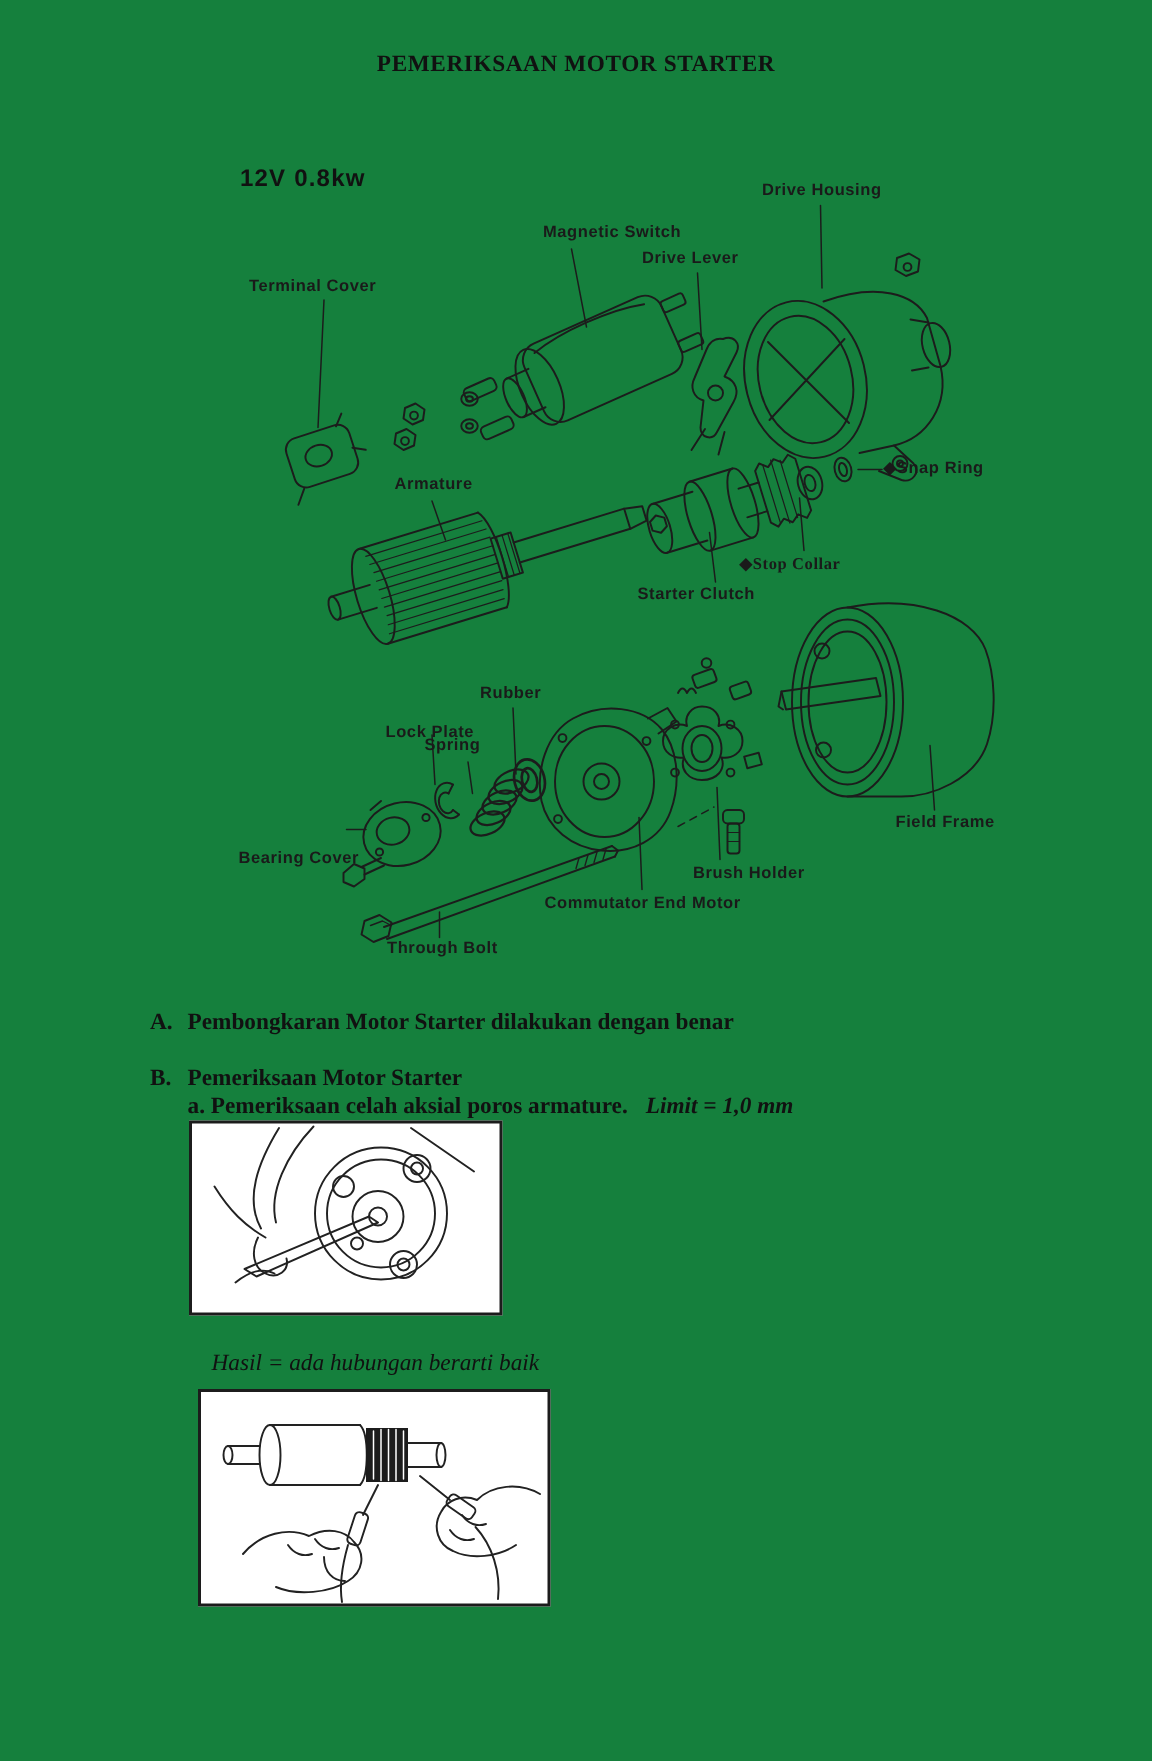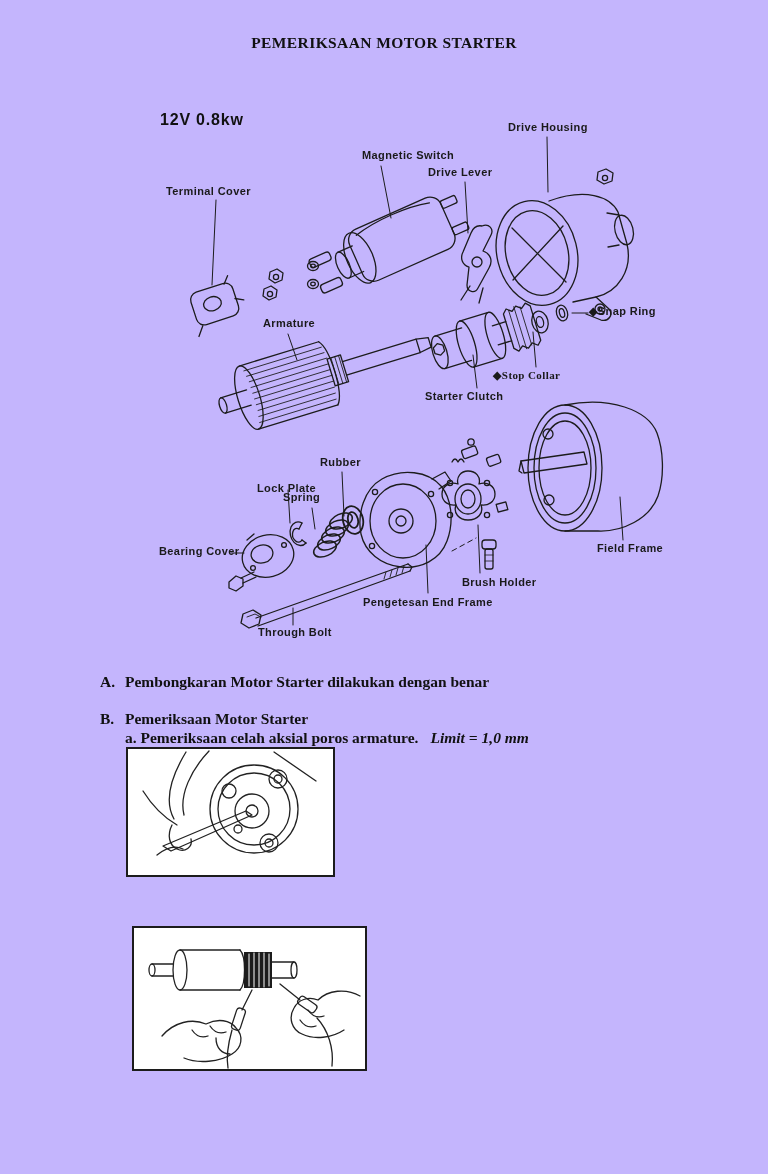--- a/index.html
+++ b/index.html
@@ -1,17 +1,17 @@
 <!DOCTYPE html>
 <html><head>
 <meta charset="utf-8">
 <style>
   html,body{margin:0;padding:0;background:#e9e9e9;}
   #page{
-    position:relative;width:768px;height:1174px;background:#c4b5fd;
+    position:relative;width:768px;height:1174px;background:#15803d;
     margin:0 auto;overflow:hidden;color:#161616;
     font-family:"Liberation Serif", serif;
   }
   .title{
     position:absolute;left:0;right:0;top:34px;text-align:center;
     font:bold 15.5px "Liberation Serif", serif;letter-spacing:.4px;color:#111;
   }
   svg{position:absolute;left:0;top:0;}
   .dlabel{
     position:absolute;font:bold 11px "Liberation Sans", sans-serif;
@@ -234,24 +234,24 @@
   <div class="dlabel" style="left:508px;top:121px;">Drive Housing</div>
   <div class="dlabel" style="left:428px;top:166px;">Drive Lever</div>
   <div class="dlabel" style="left:166px;top:185px;">Terminal Cover</div>
   <div class="dlabel" style="left:263px;top:317px;">Armature</div>
   <div class="dlabel" style="left:589px;top:305px;">◆Snap Ring</div>
   <div class="dlabel" style="left:493px;top:369px;font-family:Liberation Serif, serif;">◆Stop Collar</div>
   <div class="dlabel" style="left:425px;top:390px;">Starter Clutch</div>
   <div class="dlabel" style="left:320px;top:456px;">Rubber</div>
   <div class="dlabel" style="left:257px;top:482px;">Lock Plate</div>
   <div class="dlabel" style="left:283px;top:491px;">Spring</div>
-  <div class="dlabel" style="left:143px;top:545px;padding-left:16px;">Bearing Cover</div>
+  <div class="dlabel" style="left:143px;top:566px;padding-left:16px;">Bearing Cover</div>
   <div class="dlabel" style="left:597px;top:542px;">Field Frame</div>
   <div class="dlabel" style="left:462px;top:576px;">Brush Holder</div>
-  <div class="dlabel" style="left:363px;top:596px;">Pengetesan End Frame</div>
+  <div class="dlabel" style="left:363px;top:596px;">Commutator End Motor</div>
   <div class="dlabel" style="left:258px;top:626px;">Through Bolt</div>
 
   <div class="bodyline" style="left:100px;top:673px;">
     <span class="marker">A.</span><span>Pembongkaran Motor Starter dilakukan dengan benar</span>
   </div>
 
   <div class="bodyline" style="left:100px;top:710px;">
     <span class="marker">B.</span><span>Pemeriksaan Motor Starter</span>
   </div>
 
@@ -276,20 +276,21 @@
         <path d="M58,3 C44,26 35,50 46,70"></path>
         <path d="M81,2 C63,21 51,46 56,66"></path>
         <path d="M15,42 C25,58 35,68 49,76"></path>
         <path d="M44,76 C39,86 41,96 49,100 C57,104 65,98 63,90"></path>
         <path d="M29,106 C39,98 47,96 55,100"></path>
         <path d="M146,3 L188,32"></path>
       </g>
     </svg>
   </div>
 
+  <div class="bodyline note-i" style="left:141px;top:900px;">Hasil = ada hubungan berarti baik</div>
 
   <div class="figbox" style="left:132px;top:926px;width:235px;height:145px;">
     <svg width="231" height="141" viewBox="0 0 231 141">
       <g stroke="#222" fill="none" stroke-width="1.3" stroke-linecap="round" stroke-linejoin="round">
         <ellipse cx="46" cy="42" rx="7" ry="20"></ellipse>
         <path d="M46,22 H106 M46,62 H106"></path>
         <path d="M106,22 C112,28 112,56 106,62"></path>
         <path d="M18,36 H39 M18,48 H39"></path>
         <ellipse cx="18" cy="42" rx="3" ry="6"></ellipse>
         <rect x="110" y="24" width="28" height="36" fill="#1c1c1c" stroke="none"></rect>

